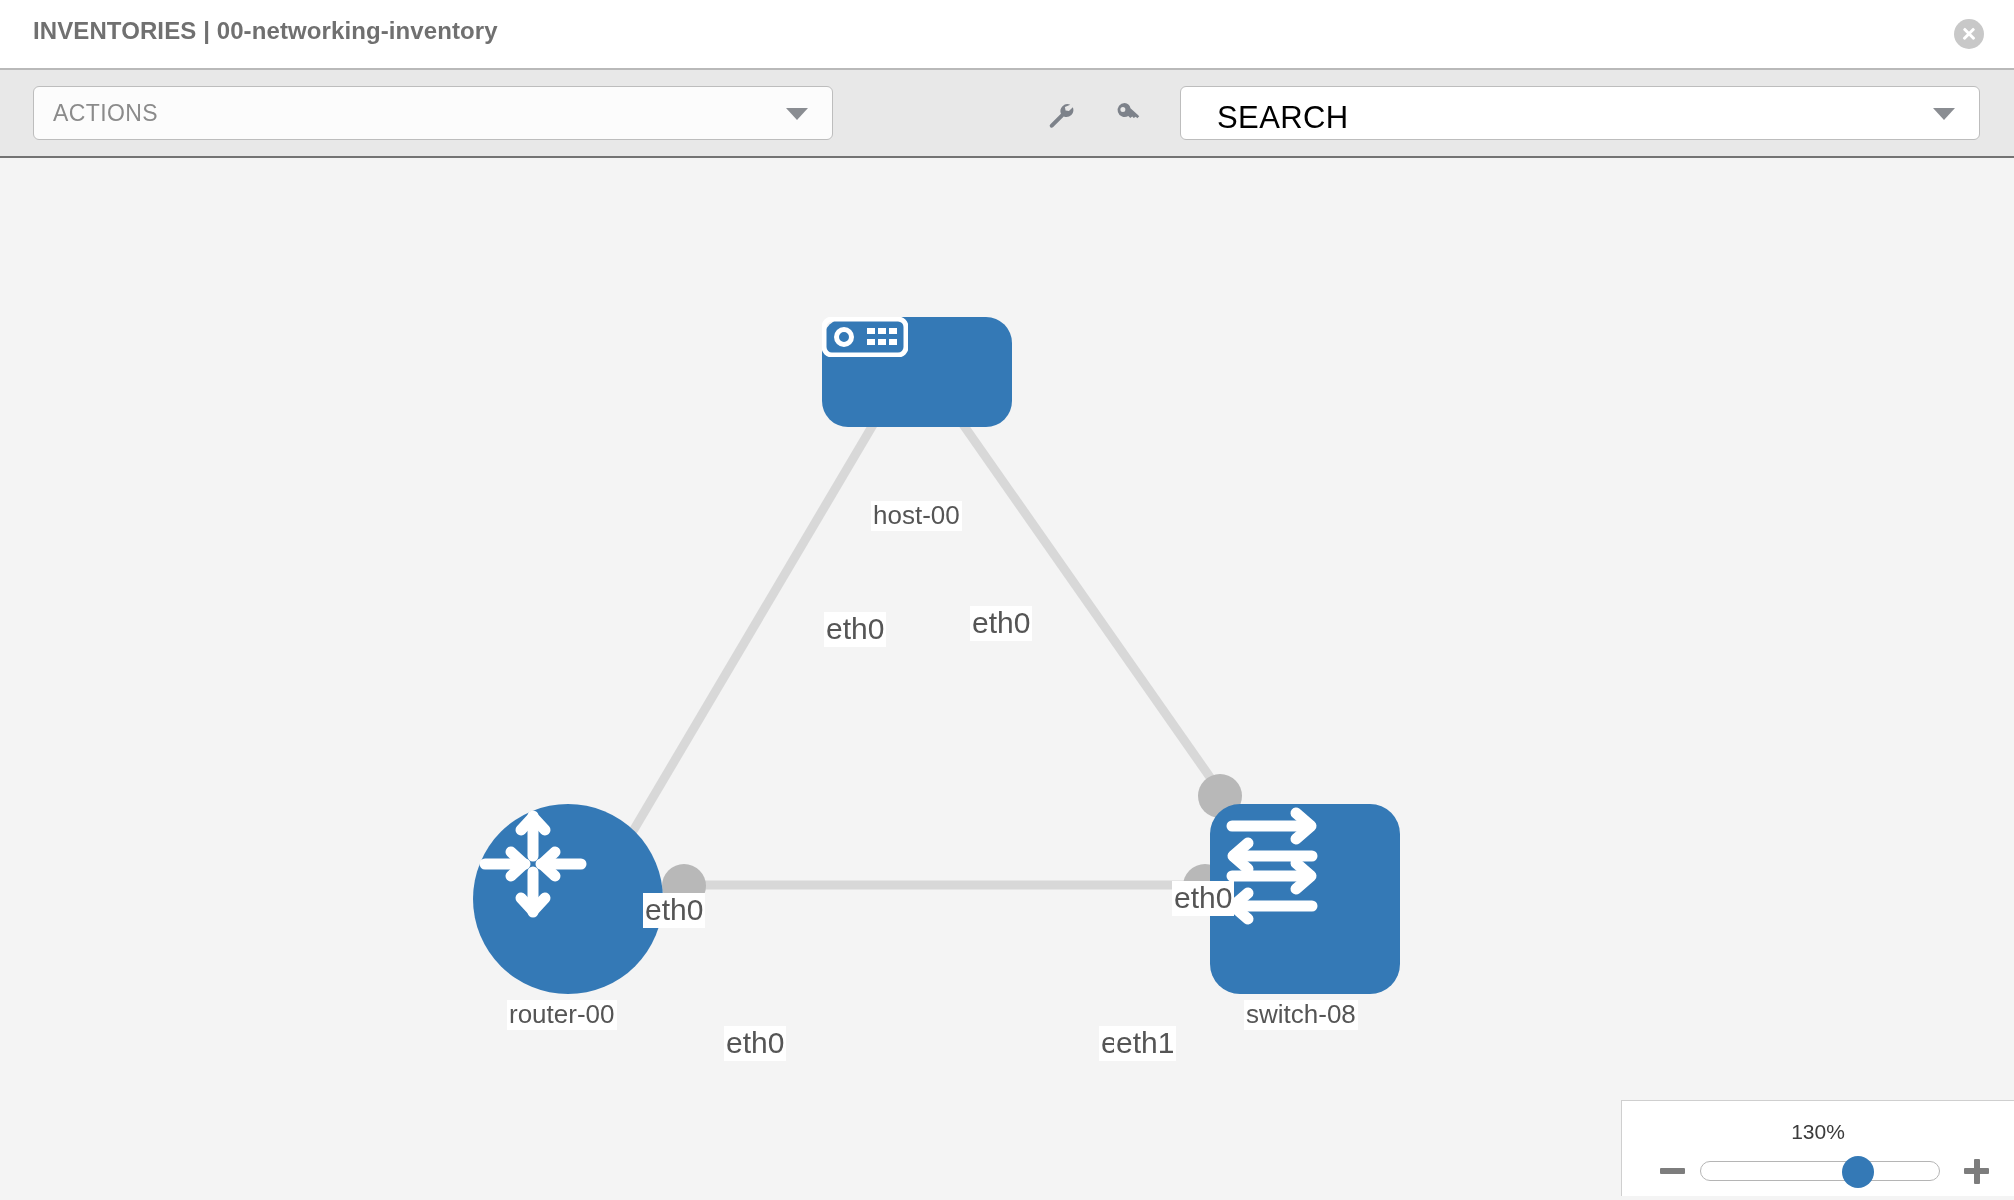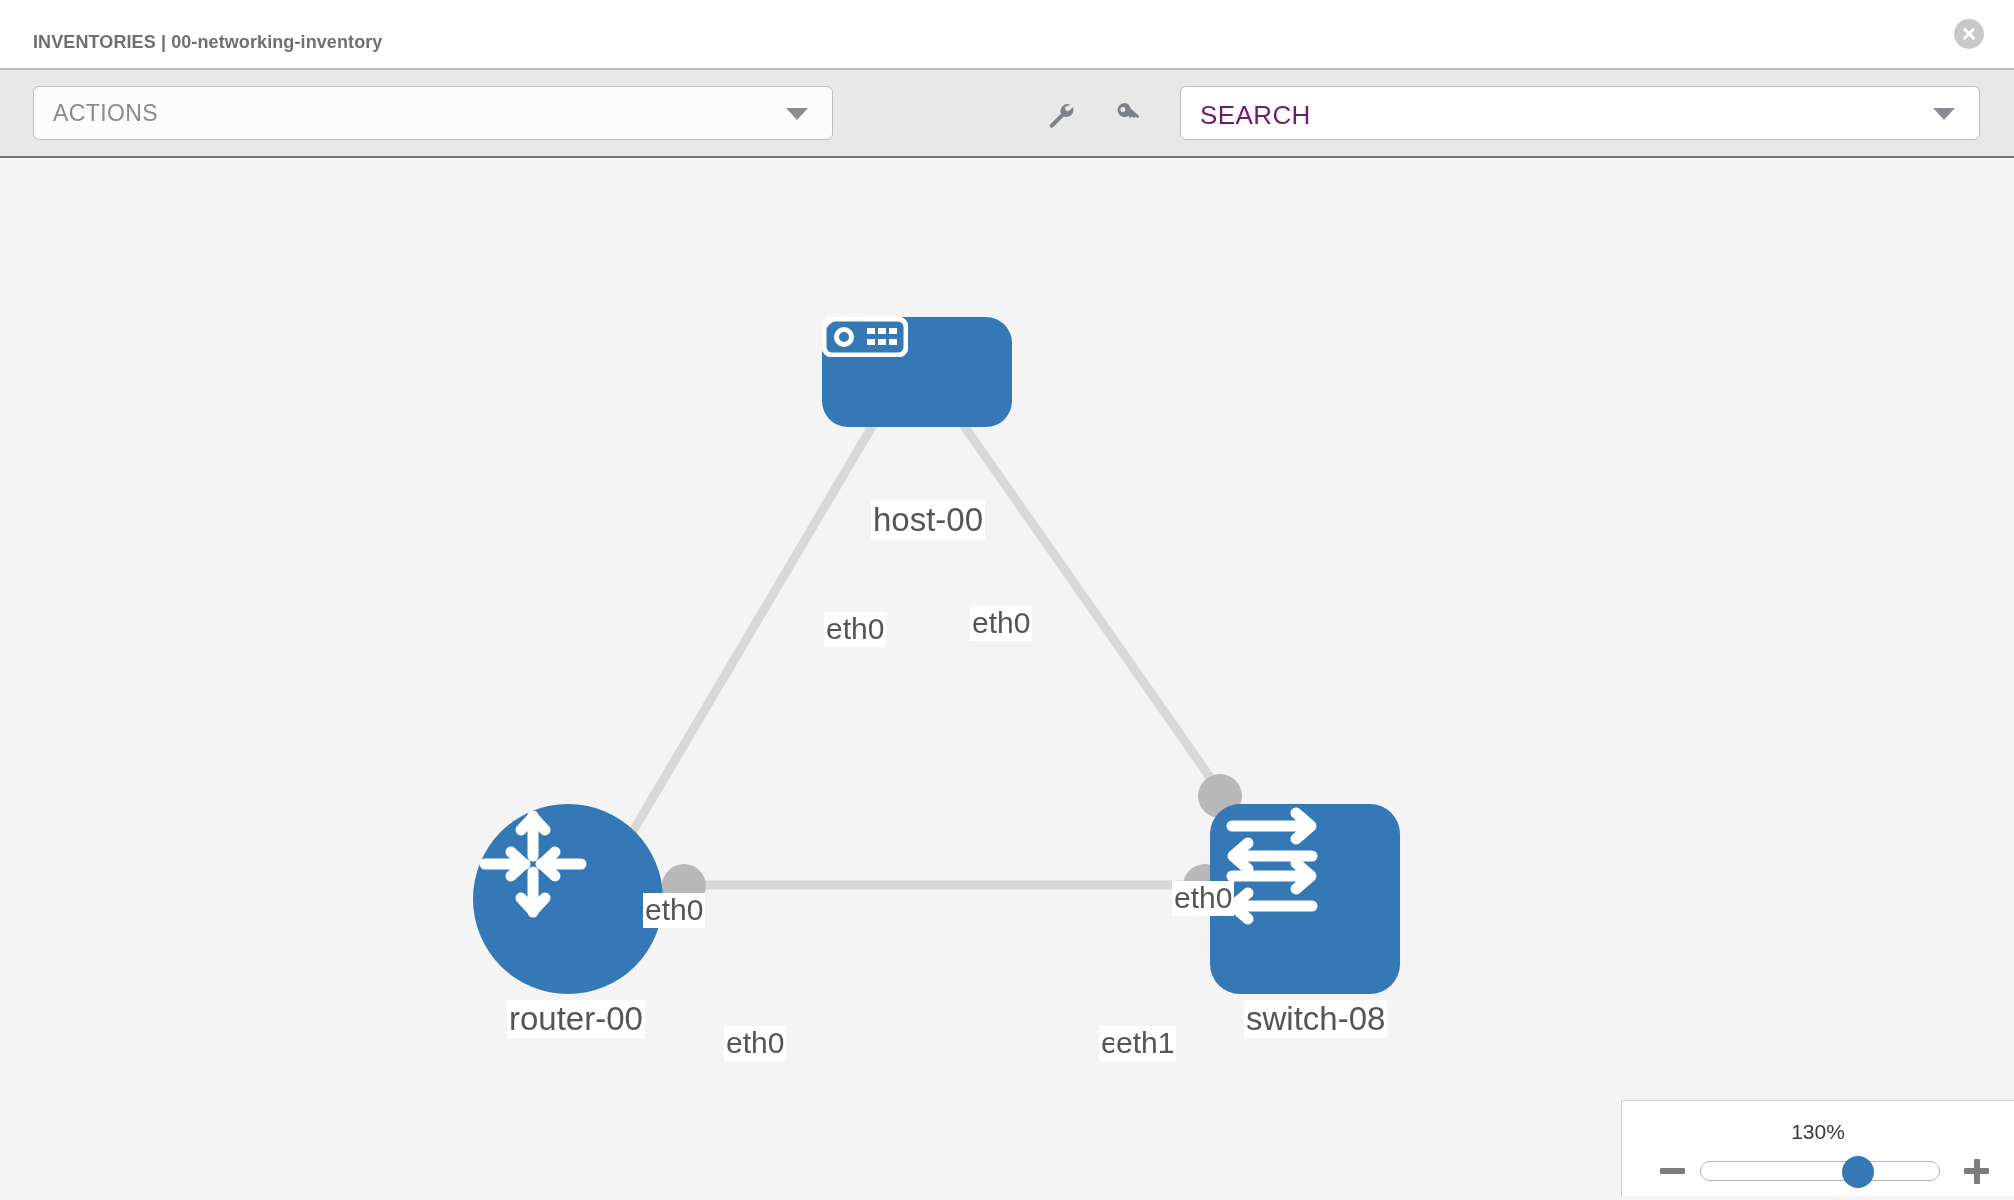--- a/index.html
+++ b/index.html
@@ -21,22 +21,22 @@
     position: absolute;
     top: 0; left: 0;
     width: 2014px;
     height: 68px;
     background: #ffffff;
     box-sizing: border-box;
   }
   .header-title {
     position: absolute;
     left: 33px;
-    top: 32px;
-    font-size: 18px;
+    top: 17px;
+    font-size: 24px;
     font-weight: bold;
     color: #707070;
     letter-spacing: 0.1px;
     white-space: nowrap;
   }
   .close-icon {
     position: absolute;
     right: 30px;
     top: 19px;
     width: 30px;
@@ -117,24 +117,24 @@
     width: 800px;
     height: 54px;
     background: #ffffff;
     border: 1px solid #bdbdbd;
     border-radius: 6px;
     box-sizing: border-box;
     cursor: text;
   }
   .search-field .label {
     position: absolute;
-    left: 19px;
+    left: 36px;
     top: 13px;
-    font-size: 26px;
-    color: #701a75;
+    font-size: 31px;
+    color: #000000;
     letter-spacing: 0.4px;
   }
 
   
   .canvas {
     position: absolute;
     top: 158px; left: 0;
     width: 2014px;
     height: 1042px;
     background: #f4f4f4;
@@ -151,21 +151,21 @@
   .node-shape {
     position: absolute;
     background: #3479b6;
     display: flex;
     align-items: center;
     justify-content: center;
   }
   .node-label {
     position: absolute;
     white-space: nowrap;
-    font-size: 33px;
+    font-size: 26px;
     color: #555555;
     background: #ffffff;
     padding: 0 2px;
     line-height: 1.15;
   }
 
   
   #node-host { left: 822px; top: 159px; width: 190px; height: 110px; }
   #node-host .node-shape { inset: 0; border-radius: 26px; }
   #node-host .node-label { left: 49px; top: 184px; }

